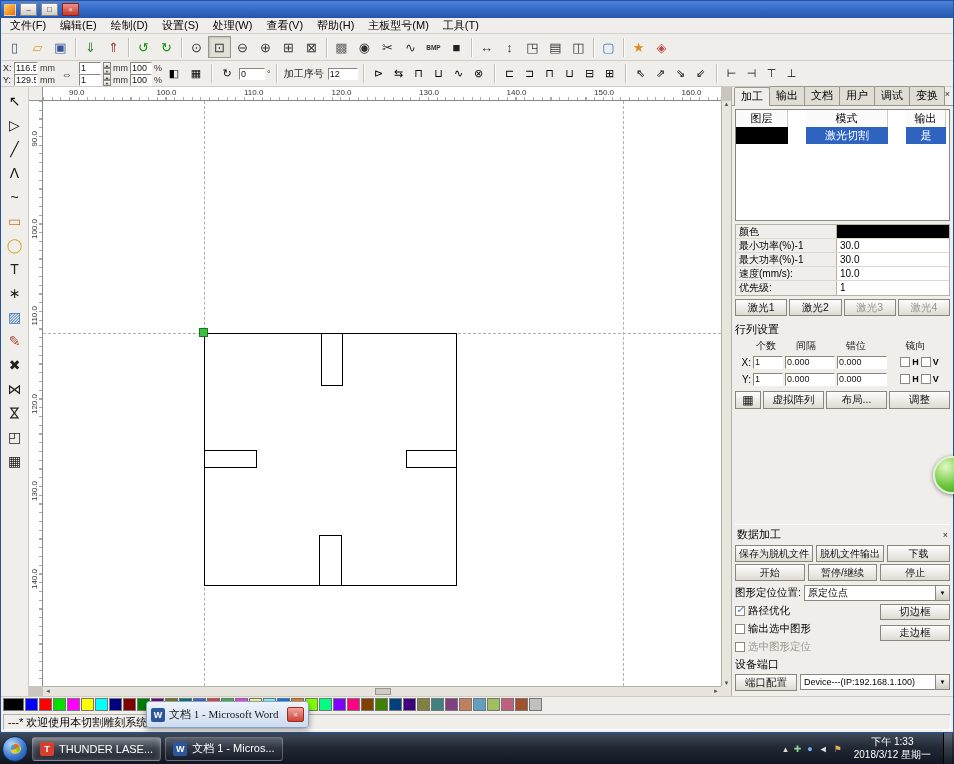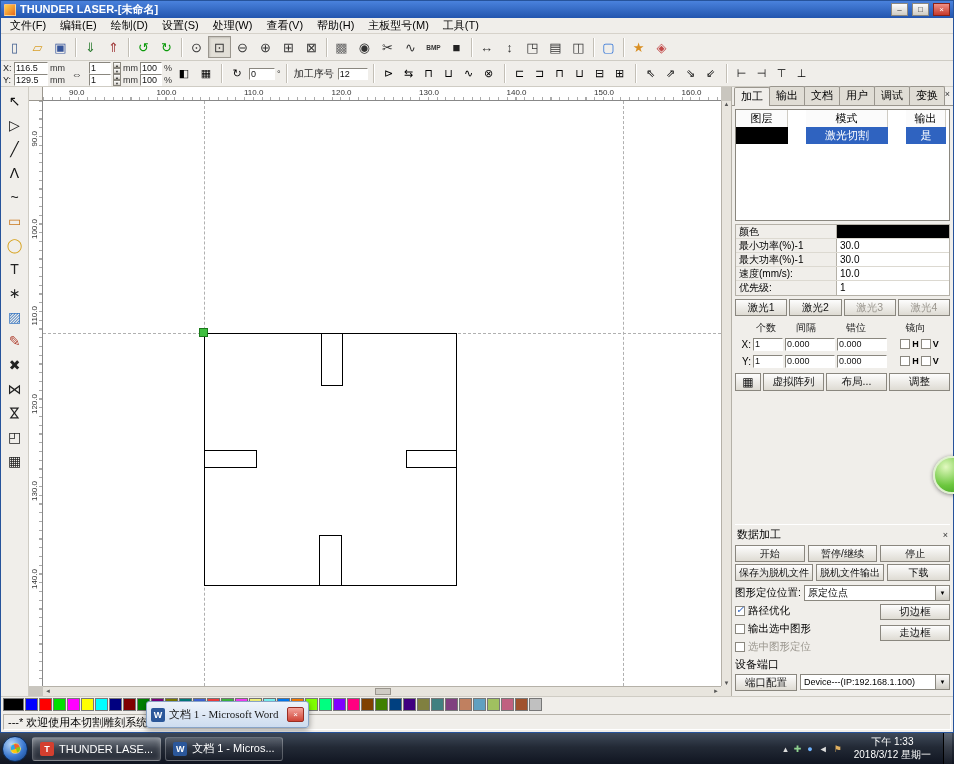--- a/index.html
+++ b/index.html
@@ -26,21 +26,21 @@
   .tbtn.rot90 span { display:inline-block; transform:rotate(90deg); }
   .tsep { width:1px; height:19px; background:#c3bfb6; margin:0 3px; box-shadow:1px 0 0 #fff; flex:none; }
   .tb2 .tbtn { width:20px; height:20px; font-size:11px; }
   .icon-group { display:flex; }
 
   .mini-col { display:flex; flex-direction:column; gap:1px; }
   .mini-row { display:flex; align-items:center; gap:2px; height:11px; }
   .mini-row .lbl { font-size:9px; width:9px; color:#222; }
   .lbl2 { font-size:10px; color:#222; margin:0 2px; white-space:nowrap; }
   .tb-input { height:12px; font-size:9px; border:1px solid #8a877f; border-right-color:#fff; border-bottom-color:#fff; background:#fff; padding:0 1px; color:#111; }
-  .w34{width:34px;} .w22{width:22px;} .w26{width:26px;} .w30{width:30px;}
+  .w34{width:24px;} .w22{width:22px;} .w26{width:26px;} .w30{width:30px;}
   .unit { font-size:9px; color:#333; }
   .spin { display:flex; flex-direction:column; width:8px; }
   .spin i { height:6px; font-size:4px; line-height:6px; text-align:center; font-style:normal; background:linear-gradient(#fff,#d6d2ca); border:1px solid #8a877f; color:#333; }
 
   
   .main { flex:1; display:flex; min-height:0; }
   .lefttools { width:28px; background:#f0eeea; border-right:1px solid #cfccc4; display:flex; flex-direction:column; align-items:center; padding-top:2px; gap:1px; flex:none; }
   .lefttools .tbtn { width:24px; height:23px; font-size:14px; }
 
   .canvas-region { flex:1; position:relative; background:#c9c6bf; min-width:0; }
@@ -153,21 +153,20 @@
   .floating-ball { position:absolute; left:933px; top:456px; width:38px; height:38px; border-radius:50%; background:radial-gradient(circle at 32% 26%,#e2f9c0,#6cc73e 55%,#3c9a1e); border:2px solid #dff0cf; box-shadow:0 1px 4px rgba(0,0,0,.45); z-index:15; }
 </style>
 </head>
 <body>
 
 <div class="screen">
   <div class="app">
 
     <div class="titlebar">
       <span class="app-icon"></span>
-      <span class="title-text">THUNDER LASER-[未命名]</span>
       <button class="win-btn">–</button>
       <button class="win-btn">□</button>
       <button class="win-btn close">×</button>
     </div>
 
     <div class="menubar">
         <div class="menu-item">文件(F)</div>
         <div class="menu-item">编辑(E)</div>
         <div class="menu-item">绘制(D)</div>
         <div class="menu-item">设置(S)</div>
@@ -552,20 +551,21 @@
           </div>
 
           <div class="laser-row">
             <button class="btn">激光1</button>
             <button class="btn">激光2</button>
             <button class="btn disabled">激光3</button>
             <button class="btn disabled">激光4</button>
           </div>
 
           <div class="array-sec">
+            <div class="array-title">行列设置</div>
             <div class="array-head">
               <span></span>
               <span>个数</span>
               <span>间隔</span>
               <span>错位</span>
               <span>镜向</span>
             </div>
             <div class="array-row">
               <span class="axis">X:</span>
               <input class="tb-input" value="1" style="">
@@ -601,28 +601,28 @@
           </div>
 
           <div class="spacer"></div>
 
           <div class="process-sec">
             <div class="proc-title">
               <span>数据加工</span>
               <span class="proc-close">×</span>
             </div>
             <div class="proc-row">
+              <button class="btn">保存为脱机文件</button>
+              <button class="btn">脱机文件输出</button>
+              <button class="btn">下载</button>
+            </div>
+            <div class="proc-row">
               <button class="btn">开始</button>
               <button class="btn">暂停/继续</button>
               <button class="btn">停止</button>
-            </div>
-            <div class="proc-row">
-              <button class="btn">保存为脱机文件</button>
-              <button class="btn">脱机文件输出</button>
-              <button class="btn">下载</button>
             </div>
             <div class="pos-row">
               <span>图形定位位置:</span>
               <div class="select">
                 <span>原定位点</span>
                 <span class="arrow">▼</span>
               </div>
             </div>
             <div class="check-grid">
               <div class="check-col">

